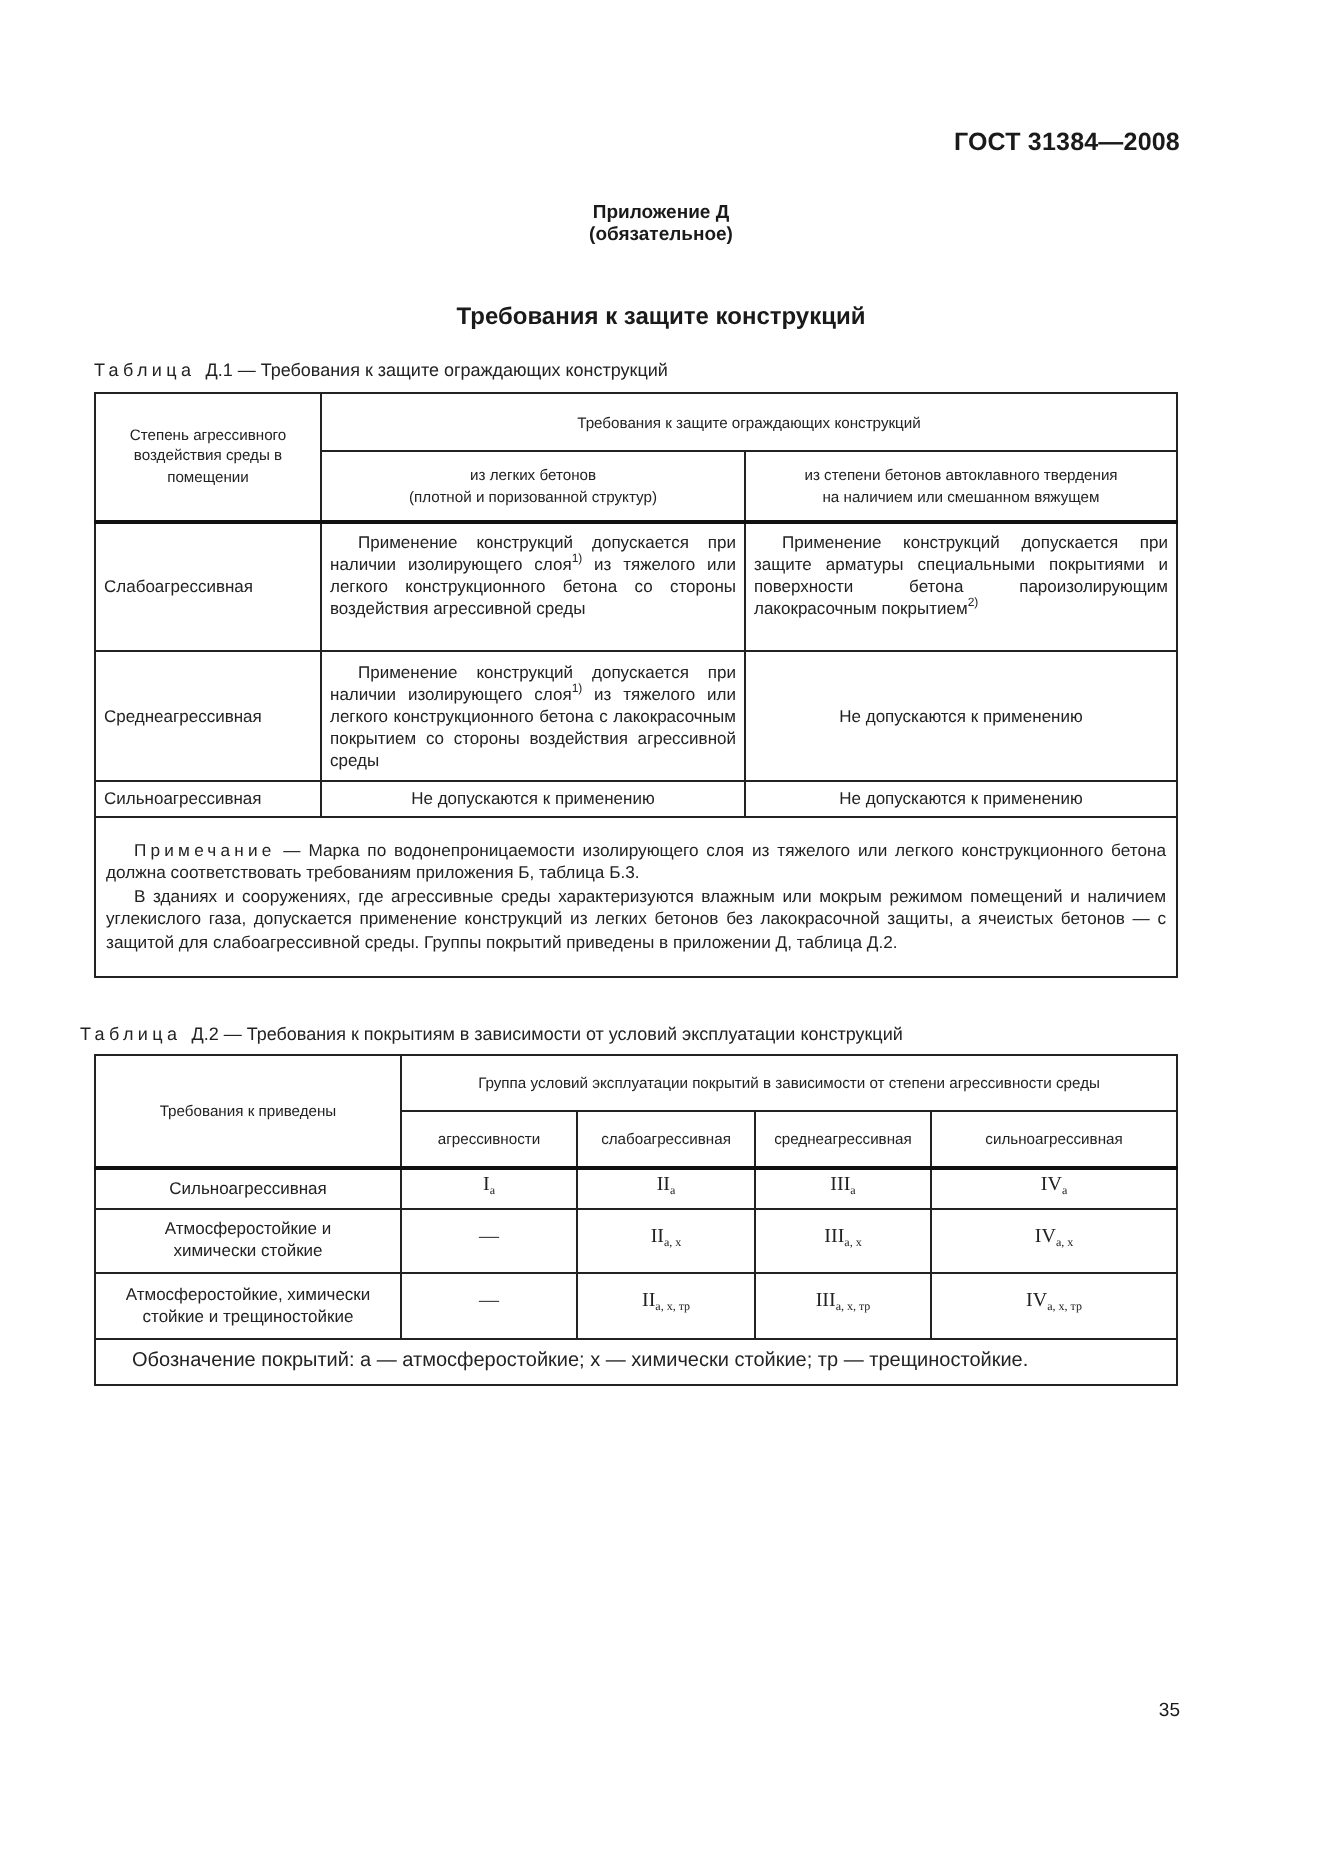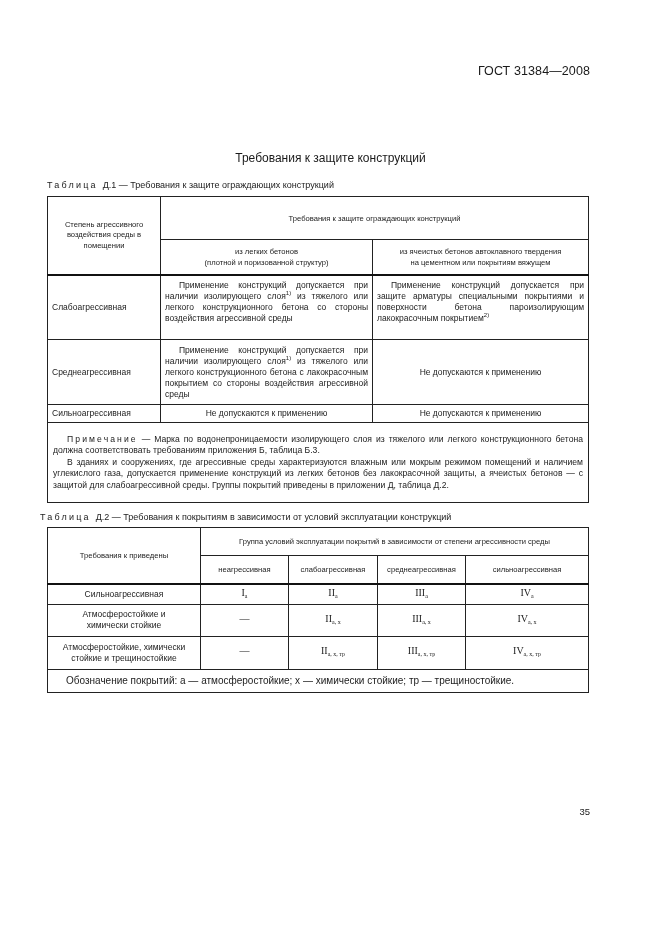--- a/index.html
+++ b/index.html
@@ -6,29 +6,29 @@
     html, body { width: 661px; height: 936px; background: #ffffff; }
     body {
       position: relative;
       font-family: "Liberation Sans", sans-serif;
       color: #1a1a1a;
       overflow: hidden;
     }
     .abs { position: absolute; text-align: center; }
     .gost {
       left: 470px; top: 64px; width: 120px;
-      font-size: 12.5px; font-weight: normal; text-align: right; letter-spacing: 0.1px;
+      font-size: 12.5px; font-weight: bold; text-align: right; letter-spacing: 0.1px;
     }
     .appendix {
       left: 200px; top: 101px; width: 261px;
       font-size: 9.5px; font-weight: bold; text-align: center; line-height: 11px;
     }
     .section-title {
       left: 140px; top: 151px; width: 381px;
-      font-size: 12px; font-weight: normal; text-align: center;
+      font-size: 12px; font-weight: bold; text-align: center;
     }
     .caption {
       font-size: 9px; color: #222;
     }
     .caption .spaced { letter-spacing: 2.2px; }
     table.t {
       position: absolute;
       border-collapse: collapse;
       font-size: 8.5px;
       color: #222;
@@ -42,56 +42,58 @@
     }
     .c { text-align: center; }
     .j { text-align: justify; text-indent: 14px; }
     .thickb { border-bottom: 2.5px solid #111 !important; }
     .hsmall { font-size: 7.6px; }
     .roman { font-family: "Liberation Serif", serif; font-size: 10px; }
     .roman sub { font-size: 6px; vertical-align: -2px; }
     sup { font-size: 6px; vertical-align: 4px; line-height: 0; }
     .note p { text-indent: 14px; text-align: justify; font-size: 8.6px; line-height: 11.5px; }
     .note .spaced { letter-spacing: 2.1px; }
-    .pagenum { left: 560px; top: 806px; width: 30px; font-size: 9.5px; text-align: right; }
+    .pagenum { left: 560px; top: 850px; width: 30px; font-size: 9.5px; text-align: right; }
   </style>
 </head>
 <body>
 
 <div class="abs gost">ГОСТ 31384—2008</div>
 
 <div class="abs appendix">
+  <div>Приложение Д</div>
+  <div>(обязательное)</div>
 </div>
 
 <div class="abs section-title">Требования к защите конструкций</div>
 
 <div class="abs caption" style="left:47px; top:180px;">
   <span class="spaced">Таблица</span>&nbsp;
   <span>Д.1 — Требования к защите ограждающих конструкций</span>
 </div>
 
 <table class="t" style="left:47px; top:196px; width:541px;">
   <colgroup>
     <col style="width:113px">
     <col style="width:212px">
     <col style="width:216px">
   </colgroup>
   <tbody>
-      <tr style="height:43px">
+      <tr style="height:29px">
     <td rowspan="2" class="c thickb hsmall" style="line-height:10.5px">Степень агрессивного воздействия среды в помещении</td>
     <td colspan="2" class="c hsmall">Требования к защите ограждающих конструкций</td>
   </tr>
   <tr style="height:35px">
     <td class="c thickb hsmall">
       <div>из легких бетонов</div>
       <div>(плотной и поризованной структур)</div>
     </td>
     <td class="c thickb hsmall">
-      <div>из ячеистых бетонов автоклавного твердения</div>
-      <div>на цементном или покрытиям вяжущем</div>
+      <div>из степени бетонов автоклавного твердения</div>
+      <div>на наличием или смешанном вяжущем</div>
     </td>
   </tr>
   <tr style="height:65px">
     <td>Слабоагрессивная</td>
     <td class="j" style="vertical-align:top; padding-top:4px"><span>Применение конструкций допускается при наличии изолирующего слоя</span><sup>1)</sup><span> из тяжелого или легкого конструкционного бетона со стороны воздействия агрессивной среды</span></td>
     <td class="j" style="vertical-align:top; padding-top:4px"><span>Применение конструкций допускается при защите арматуры специальными покрытиями и поверхности бетона пароизолирующим лакокрасочным покрытием</span><sup>2)</sup></td>
   </tr>
   <tr style="height:65px">
     <td>Среднеагрессивная</td>
     <td class="j"><span>Применение конструкций допускается при наличии изолирующего слоя</span><sup>1)</sup><span> из тяжелого или легкого конструкционного бетона с лакокрасочным покрытием со стороны воздействия агрессивной среды</span></td>
@@ -123,21 +125,21 @@
     <col style="width:89px">
     <col style="width:88px">
     <col style="width:123px">
   </colgroup>
   <tbody>
       <tr style="height:28px">
     <td rowspan="2" class="c thickb hsmall">Требования к приведены</td>
     <td colspan="4" class="c hsmall" style="white-space:nowrap; padding:2px 2px">Группа условий эксплуатации покрытий в зависимости от степени агрессивности среды</td>
   </tr>
   <tr style="height:28px">
-    <td class="c thickb hsmall">неагрессивная</td>
+    <td class="c thickb hsmall">агрессивности</td>
     <td class="c thickb hsmall">слабоагрессивная</td>
     <td class="c thickb hsmall">среднеагрессивная</td>
     <td class="c thickb hsmall">сильноагрессивная</td>
   </tr>
   <tr style="height:19px">
     <td class="c">Сильноагрессивная</td>
     <td class="c roman"><span>I</span><sub>а</sub></td>
     <td class="c roman"><span>II</span><sub>а</sub></td>
     <td class="c roman"><span>III</span><sub>а</sub></td>
     <td class="c roman"><span>IV</span><sub>а</sub></td>

